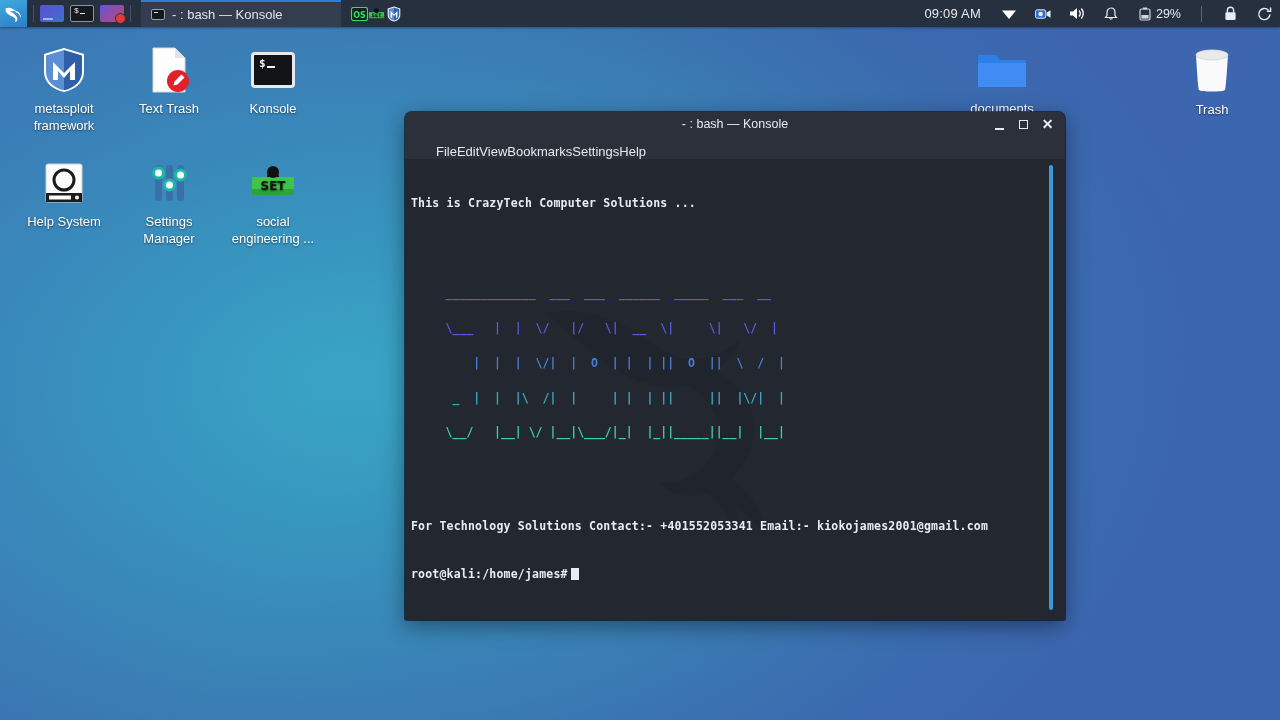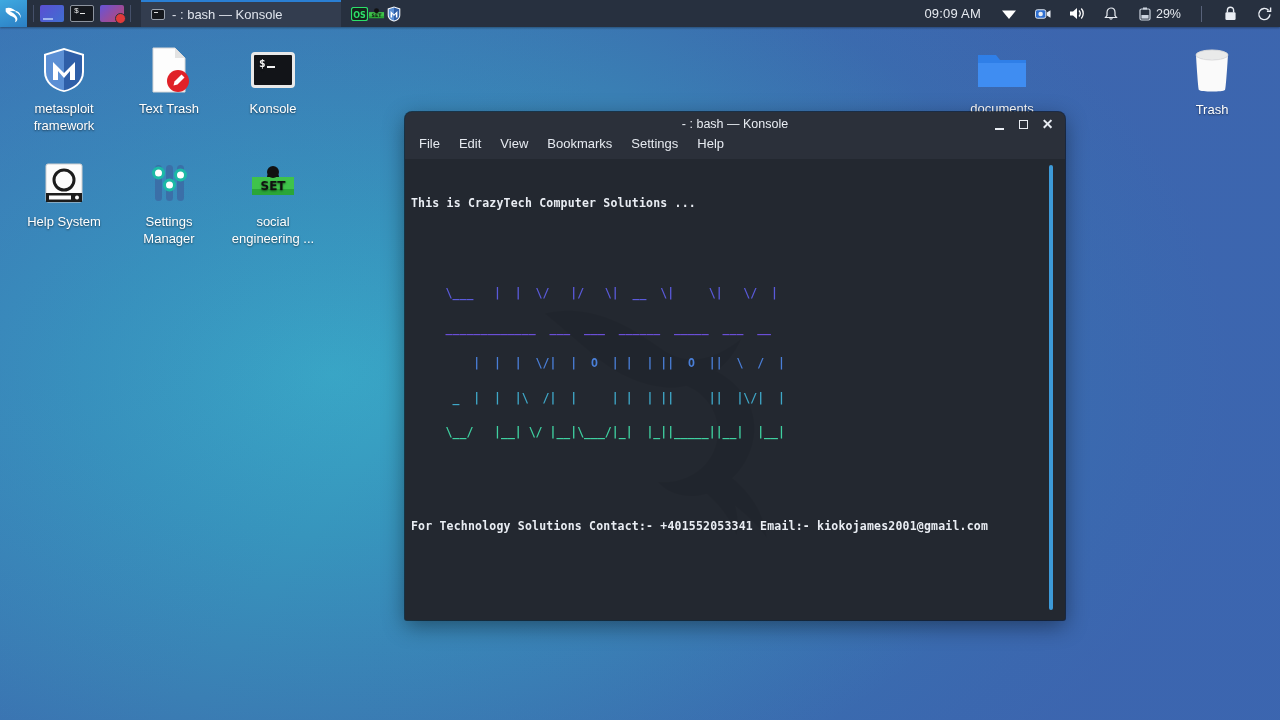--- a/index.html
+++ b/index.html
@@ -96,22 +96,22 @@
     color:#e9edf3;font-size:12.5px;
   }
   .wbtns{ margin-left:auto;display:flex;align-items:center;gap:13px;padding-right:12px;z-index:2; }
   .wbtn{ color:#e9edf3;display:flex;align-items:center;justify-content:center;width:11px;height:11px; }
   .wbtn.min{ align-items:flex-end; }
   .wbtn.min i{ display:block;width:9px;height:1.5px;background:#e9edf3; }
   .wbtn.max i{ display:block;width:9px;height:9px;border:1.5px solid #e9edf3; }
   .wbtn.close{ font-size:14px;font-weight:bold;line-height:1; }
 
   .menubar{
-    height:23px;background:#2b303a;display:flex;align-items:flex-start;
-    padding-left:14px;gap:19px;flex:none;
+    height:23px;background:#2b303a;display:flex;align-items:flex-end;
+    padding-left:31px;flex:none;
   }
   .menubar .mi{ color:#e6eaf0;font-size:13px;cursor:default; }
 
   .termbody{
     flex:1;position:relative;background:#232830;overflow:hidden;
     font-family:"DejaVu Sans Mono","Liberation Mono",monospace;
   }
   .dragon{
     position:absolute;left:110px;top:120px;width:360px;height:300px;
     opacity:.055;pointer-events:none;
@@ -272,28 +272,29 @@
       <path d="M20 30 C60 20 95 42 120 60 C145 78 170 68 190 52 C178 80 150 96 125 94 C100 92 78 80 60 64 C46 52 32 40 20 30 Z" fill="#000000"></path>
       <path d="M98 78 C130 64 172 72 192 100 C212 128 198 166 170 182 C150 193 128 188 118 176 C138 178 158 168 166 150 C176 128 166 104 146 94 C130 86 112 84 98 78 Z" fill="#000000"></path>
       <path d="M166 160 C180 178 190 200 186 222 C182 210 172 196 160 186 Z" fill="#000000"></path>
       <path d="M176 168 C196 182 210 202 212 224 C202 210 186 196 172 188 Z" fill="#000000"></path>
     </svg>
 
     <div class="termtext">
       <div class="t-line">This is CrazyTech Computer Solutions ...</div>
 
       <div class="ascii">
+        <span style="color:#6a4fd6;">     _____________  ___  ___  ______  _____  ___  __</span>
         <span style="color:#5a5ada;">     \___   |  |  \/   |/   \|  __  \|     \|   \/  |</span>
-        <span style="color:#6a4fd6;">     _____________  ___  ___  ______  _____  ___  __</span>
         <span style="color:#4a7fd8;">         |  |  |  \/|  |  O  | |  | ||  O  ||  \  /  |</span>
         <span style="color:#3fa8c8;">      _  |  |  |\  /|  |     | |  | ||     ||  |\/|  |</span>
         <span style="color:#3fd0a0;">     \__/   |__| \/ |__|\___/|_|  |_||_____||__|  |__|</span>
       </div>
 
       <div class="t-line">For Technology Solutions Contact:- +401552053341 Email:- kiokojames2001@gmail.com</div>
+      <div class="t-line"><span>root@kali:/home/james#</span><span class="prompt-cursor"></span></div>
     </div>
 
     <div class="scrollbar">
       <div class="thumb"></div>
     </div>
   </div>
 </div>
 
 <div id="panel">
   <div class="panel-left">

